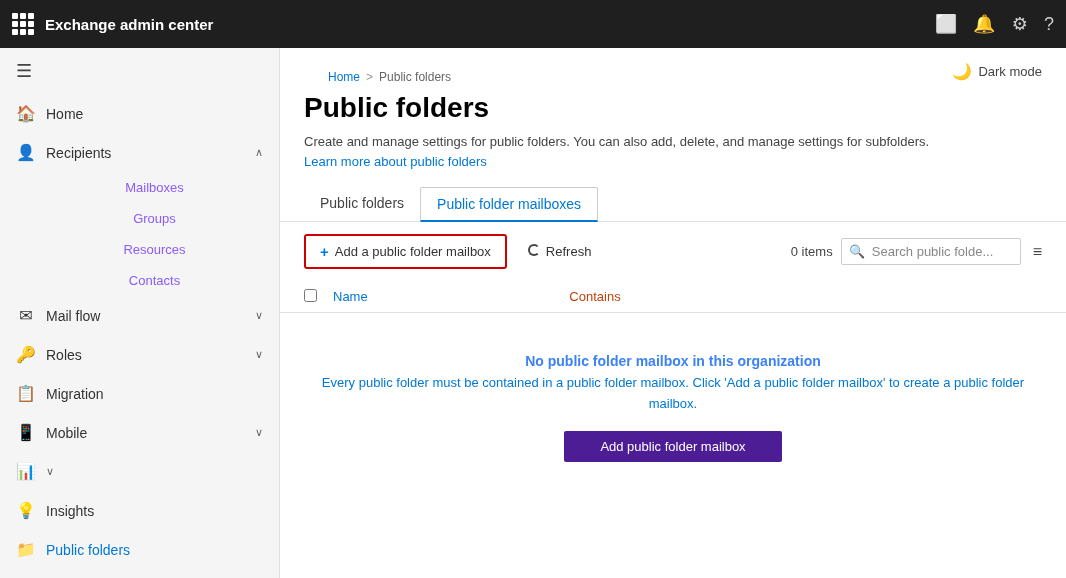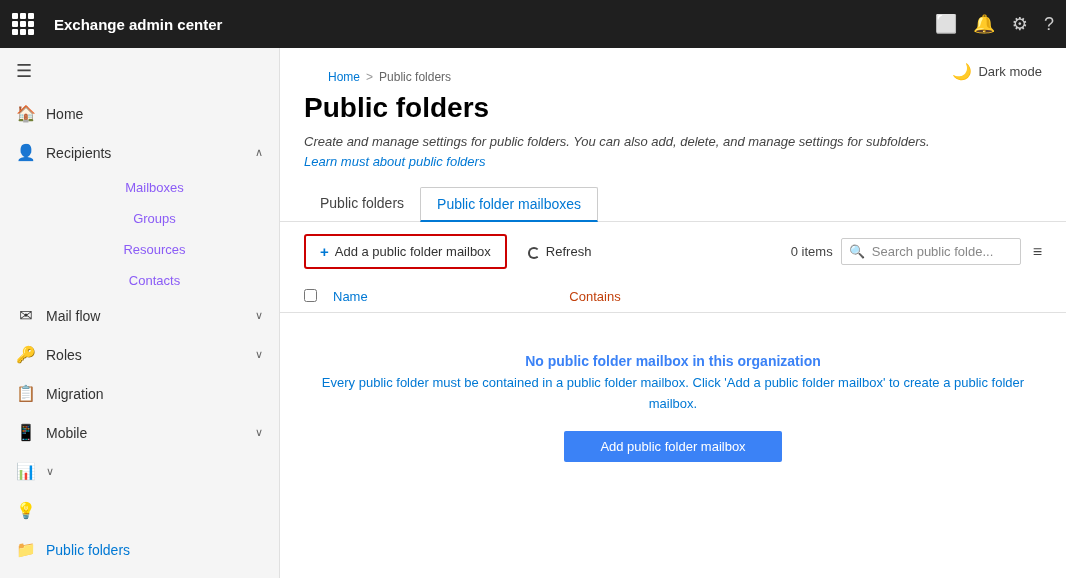--- a/index.html
+++ b/index.html
@@ -6,21 +6,21 @@
     body { font-family: 'Segoe UI', Arial, sans-serif; font-size: 14px; color: #333; display: flex; flex-direction: column; height: 578px; overflow: hidden; }
 
     
     .topbar {
       background: #1f1f1f;
       color: #fff;
       height: 48px;
       display: flex;
       align-items: center;
       padding: 0 12px;
-      gap: 20px;
+      gap: 11px;
       flex-shrink: 0;
     }
     .topbar-grid-icon { display: grid; grid-template-columns: repeat(3,6px); grid-template-rows: repeat(3,6px); gap: 2px; }
     .topbar-grid-icon span { background: #fff; border-radius: 1px; width: 6px; height: 6px; display: block; }
     .topbar-title { font-size: 15px; font-weight: 600; color: #fff; flex: 1; }
     .topbar-icons { display: flex; gap: 16px; align-items: center; }
     .topbar-icon { color: #ccc; font-size: 18px; cursor: pointer; }
 
     
     .layout { display: flex; flex: 1; overflow: hidden; }
@@ -75,21 +75,21 @@
       gap: 6px;
     }
     .breadcrumb a { color: #0078d4; text-decoration: none; }
     .breadcrumb-sep { color: #999; }
     .dark-mode-btn { display: flex; align-items: center; gap: 6px; font-size: 13px; color: #444; cursor: pointer; border: none; background: none; }
 
     
     .page-title { font-size: 28px; font-weight: 600; padding: 8px 24px; color: #000; }
 
     
-    .page-desc { padding: 0 24px 16px; font-size: 13px; color: #444; line-height: 1.5; font-style: italic; }
+    .page-desc { padding: 0 24px 16px; font-size: 13px; color: #444; line-height: 1.5; }
     .page-desc a { color: #0078d4; text-decoration: none; }
 
     
     .tabs { display: flex; padding: 0 24px; border-bottom: 1px solid #e0e0e0; gap: 0; }
     .tab {
       padding: 8px 16px;
       cursor: pointer;
       font-size: 14px;
       color: #444;
       border-bottom: 2px solid transparent;
@@ -120,21 +120,21 @@
       background: #fff;
       color: #333;
       font-size: 13px;
       cursor: pointer;
       border-radius: 2px;
       font-weight: 500;
     }
     .btn-add .plus { color: #0078d4; font-size: 15px; font-weight: bold; }
     .btn-refresh {
       display: flex;
-      align-items: flex-end;
+      align-items: flex-start;
       gap: 6px;
       padding: 7px 12px;
       border: 1px solid transparent;
       background: #fff;
       color: #333;
       font-size: 13px;
       cursor: pointer;
       border-radius: 2px;
     }
     .items-count { margin-left: auto; font-size: 13px; color: #444; }
@@ -175,21 +175,21 @@
       margin-bottom: 4px;
       color: #3b82f6;
     }
     .empty-state .empty-desc {
       font-size: 13px;
       color: #0078d4;
       margin-bottom: 16px;
       line-height: 1.6;
     }
     .btn-primary {
-      background: #3b82f6;
+      background: #4c1d95;
       color: #fff;
       border: none;
       padding: 8px 36px;
       font-size: 13px;
       border-radius: 2px;
       cursor: pointer;
       font-weight: 500;
     }
 
     
@@ -267,20 +267,21 @@
       <span class="chevron">∨</span>
     </div>
 
     <div class="sidebar-item">
       <span class="icon">📊</span>
       <span class="chevron">∨</span>
     </div>
 
     <div class="sidebar-item">
       <span class="icon">💡</span>
+      <span class="label">Insights</span>
     </div>
 
     <div class="sidebar-item active">
       <span class="icon">📁</span>
       <span class="label">Public folders</span>
     </div>
   </div>
 
   <div class="main">
 
@@ -293,21 +294,21 @@
       <button class="dark-mode-btn">
         <span style="font-size:16px;">🌙</span>
         <span>Dark mode</span>
       </button>
     </div>
 
     <div class="page-title">Public folders</div>
 
     <div class="page-desc">
       <span>Create and manage settings for public folders. You can also add, delete, and manage settings for subfolders.</span><br>
-      <a href="#">Learn must about public folders</a>
+      <a href="#">Learn more about public folders</a>
     </div>
 
     <div class="tabs">
       <div class="tab">Public folders</div>
       <div class="tab active red-box">Public folder mailboxes</div>
     </div>
 
     <div class="toolbar">
       <button class="btn-add red-box">
         <span class="plus">+</span>

